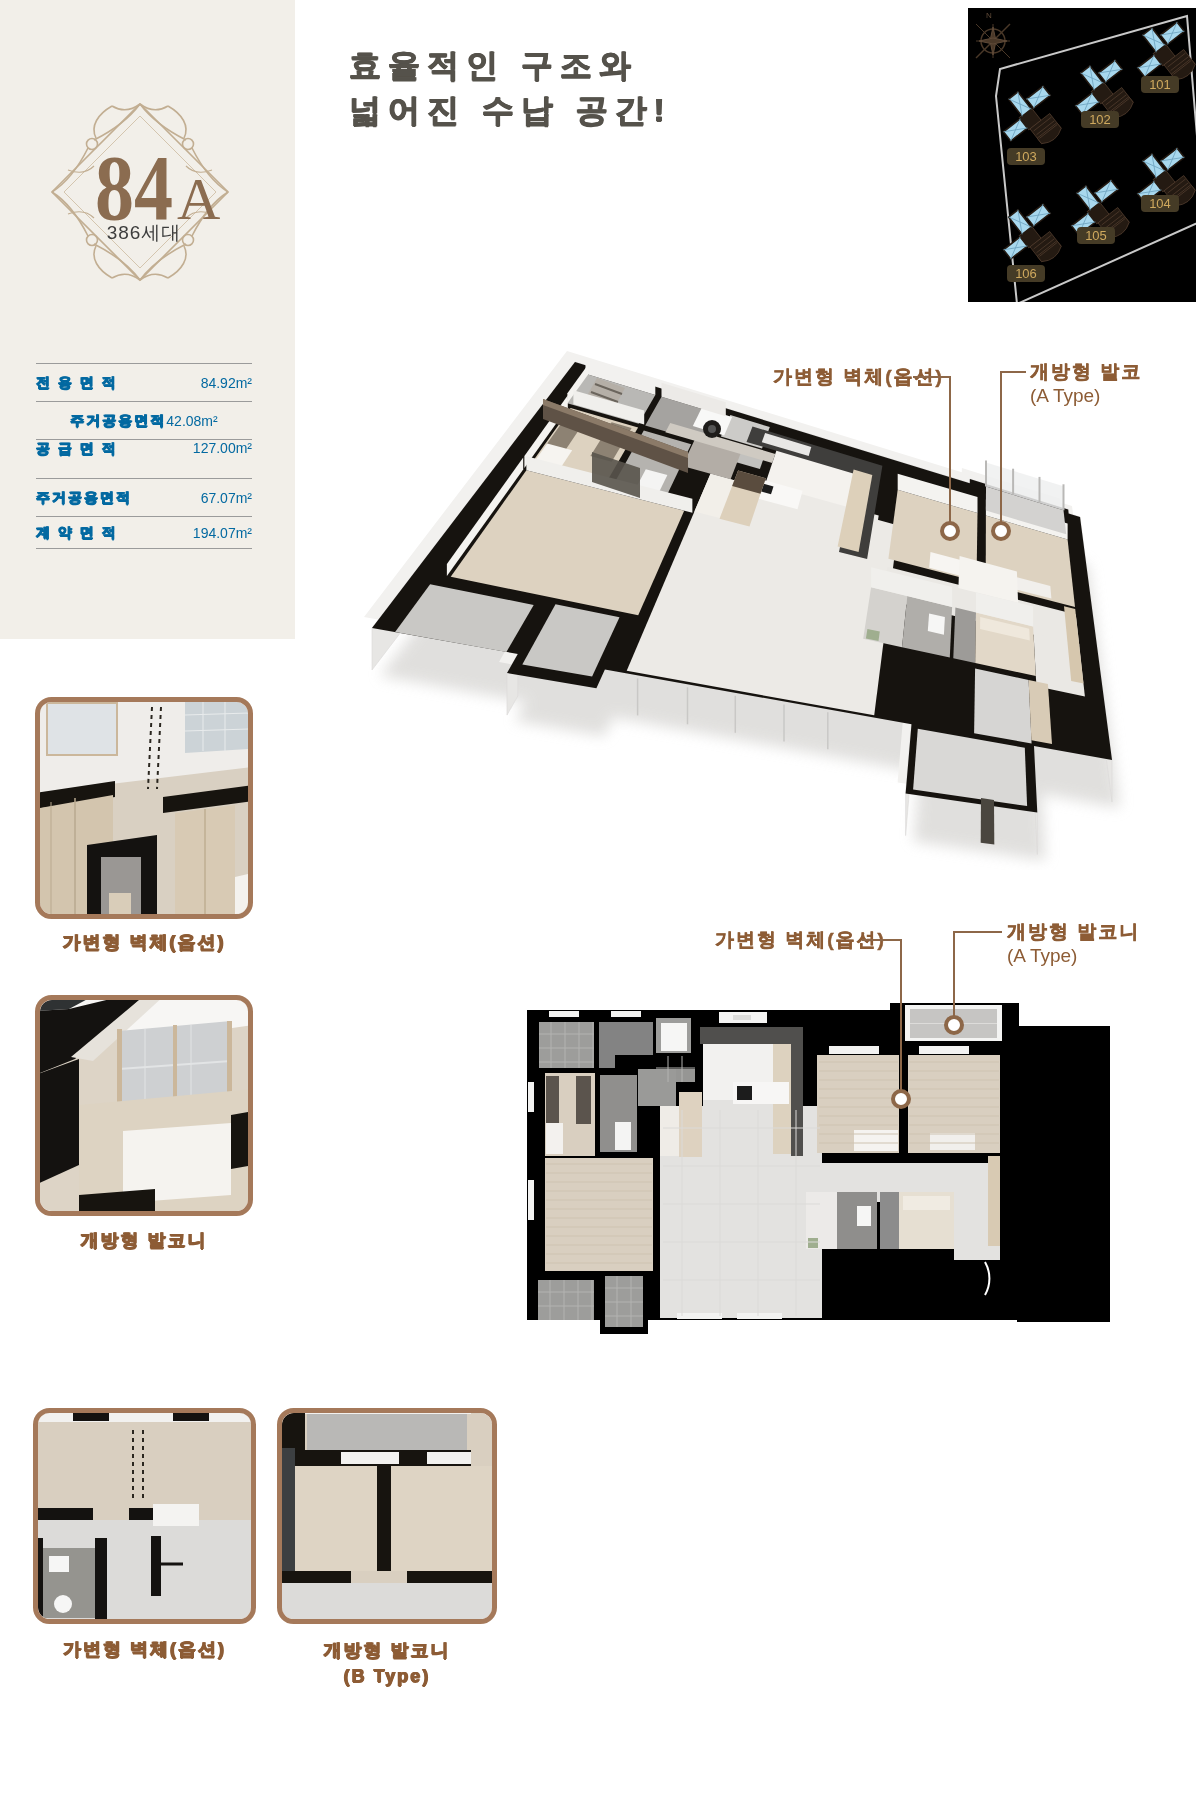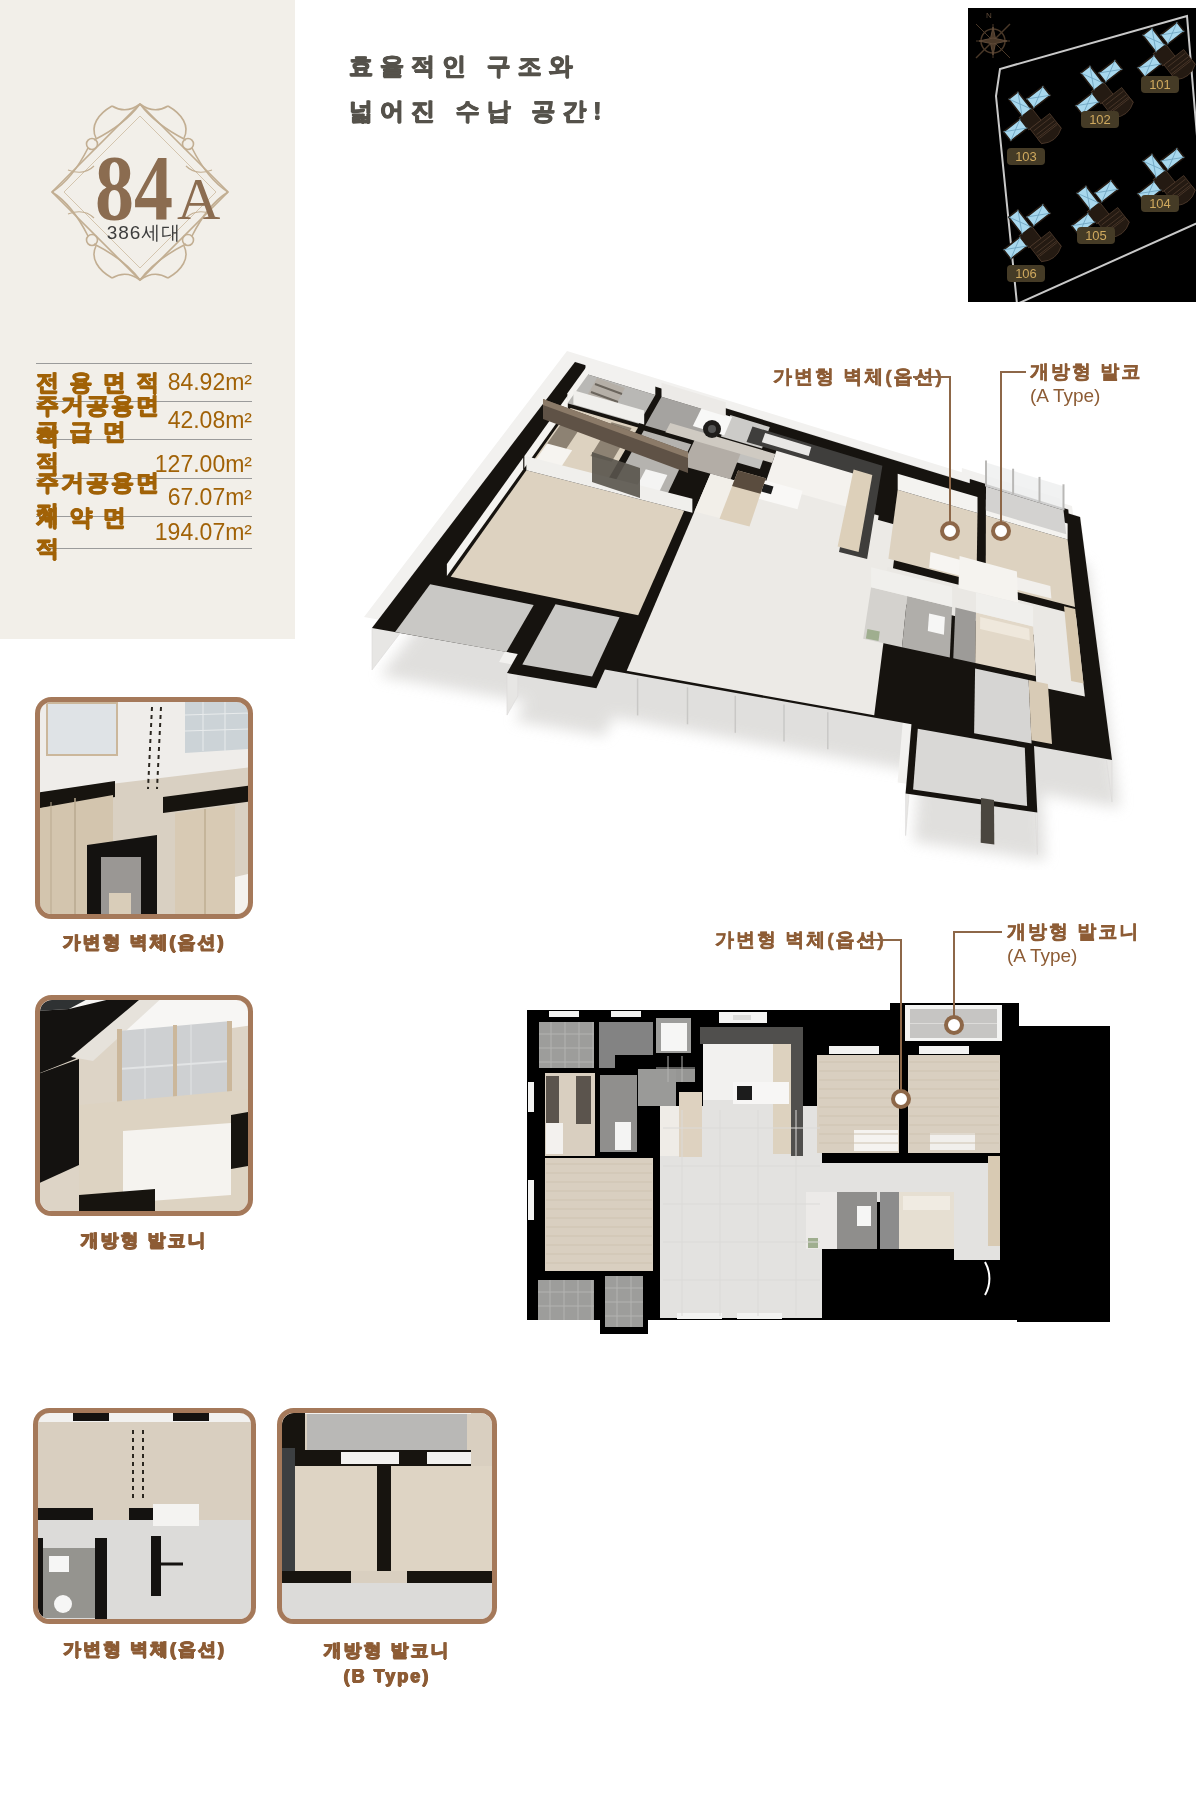--- a/index.html
+++ b/index.html
@@ -37,44 +37,44 @@
 <g>
       <text x="63" y="127" font-family="Liberation Serif,serif" font-size="94" font-weight="bold" fill="#8b6c50" textLength="78" lengthAdjust="spacingAndGlyphs">84</text>
 <text x="145" y="127" font-family="Liberation Serif,serif" font-size="60" fill="#8b6c50">A</text>
     </g>
 
 <g>
       <text x="112" y="147" font-size="19" fill="#3c3c3c" text-anchor="middle" letter-spacing="1">386세대</text>
     </g>
   </svg>
 
-<div class="abs" style="left:36px;top:363px;width:216px;font-size:23px;color:#a16207">
+<div class="abs" style="left:36px;top:363px;width:216px;font-size:14px;color:#0369a1">
   <div style="display:flex;justify-content:space-between;align-items:center;height:38px;border-top:1px solid #9b9b9b">
       <span class="ko" style="font-weight:bold">전 용 면 적</span>
       <span>84.92m²</span>
     </div>
   <div style="display:flex;justify-content:center;align-items:center;height:38px;border-top:1px solid #9b9b9b">
       <span class="ko" style="font-weight:bold">주거공용면적</span>
       <span>42.08m²</span>
     </div>
-  <div style="display:flex;justify-content:space-between;align-items:flex-end;height:39px;border-top:1px solid #9b9b9b">
+  <div style="display:flex;justify-content:space-between;align-items:flex-start;height:39px;border-top:1px solid #9b9b9b">
       <span class="ko" style="font-weight:bold">공 급 면 적</span>
       <span>127.00m²</span>
     </div>
   <div style="display:flex;justify-content:space-between;align-items:center;height:38px;border-top:1px solid #9b9b9b">
       <span class="ko" style="font-weight:bold">주거공용면적</span>
       <span>67.07m²</span>
     </div>
   <div style="display:flex;justify-content:space-between;align-items:center;height:33px;border-top:1px solid #9b9b9b;border-bottom:1px solid #9b9b9b">
       <span class="ko" style="font-weight:bold">계 약 면 적</span>
       <span>194.07m²</span>
     </div>
 </div>
 
-<div class="abs ko" style="left:349px;top:43px;font-size:24px;font-weight:bold;color:#55524b;line-height:45px;letter-spacing:7px">효율적인 구조와<br>넓어진 수납 공간!</div>
+<div class="abs ko" style="left:349px;top:43px;font-size:32px;font-weight:bold;color:#55524b;line-height:45px;letter-spacing:7px">효율적인 구조와<br>넓어진 수납 공간!</div>
 <svg style="position:absolute;left:968px;top:8px" width="228" height="294" viewBox="0 0 228 294">
 <g>
       <rect x="0" y="0" width="228" height="294" fill="#000000"></rect>
     </g>
 
 <g stroke="#5f4a38" fill="none">
 <circle cx="25" cy="33" r="12" stroke-width="1.5" stroke="#4a3828"></circle>
 <line x1="8" y1="50" x2="42" y2="16" stroke-width="1.5" stroke="#4a3828"></line>
 <line x1="8" y1="16" x2="42" y2="50" stroke-width="1" stroke="#4a3828"></line>
 <line x1="25" y1="16" x2="25" y2="50" stroke-width="1" stroke="#4a3828"></line>

